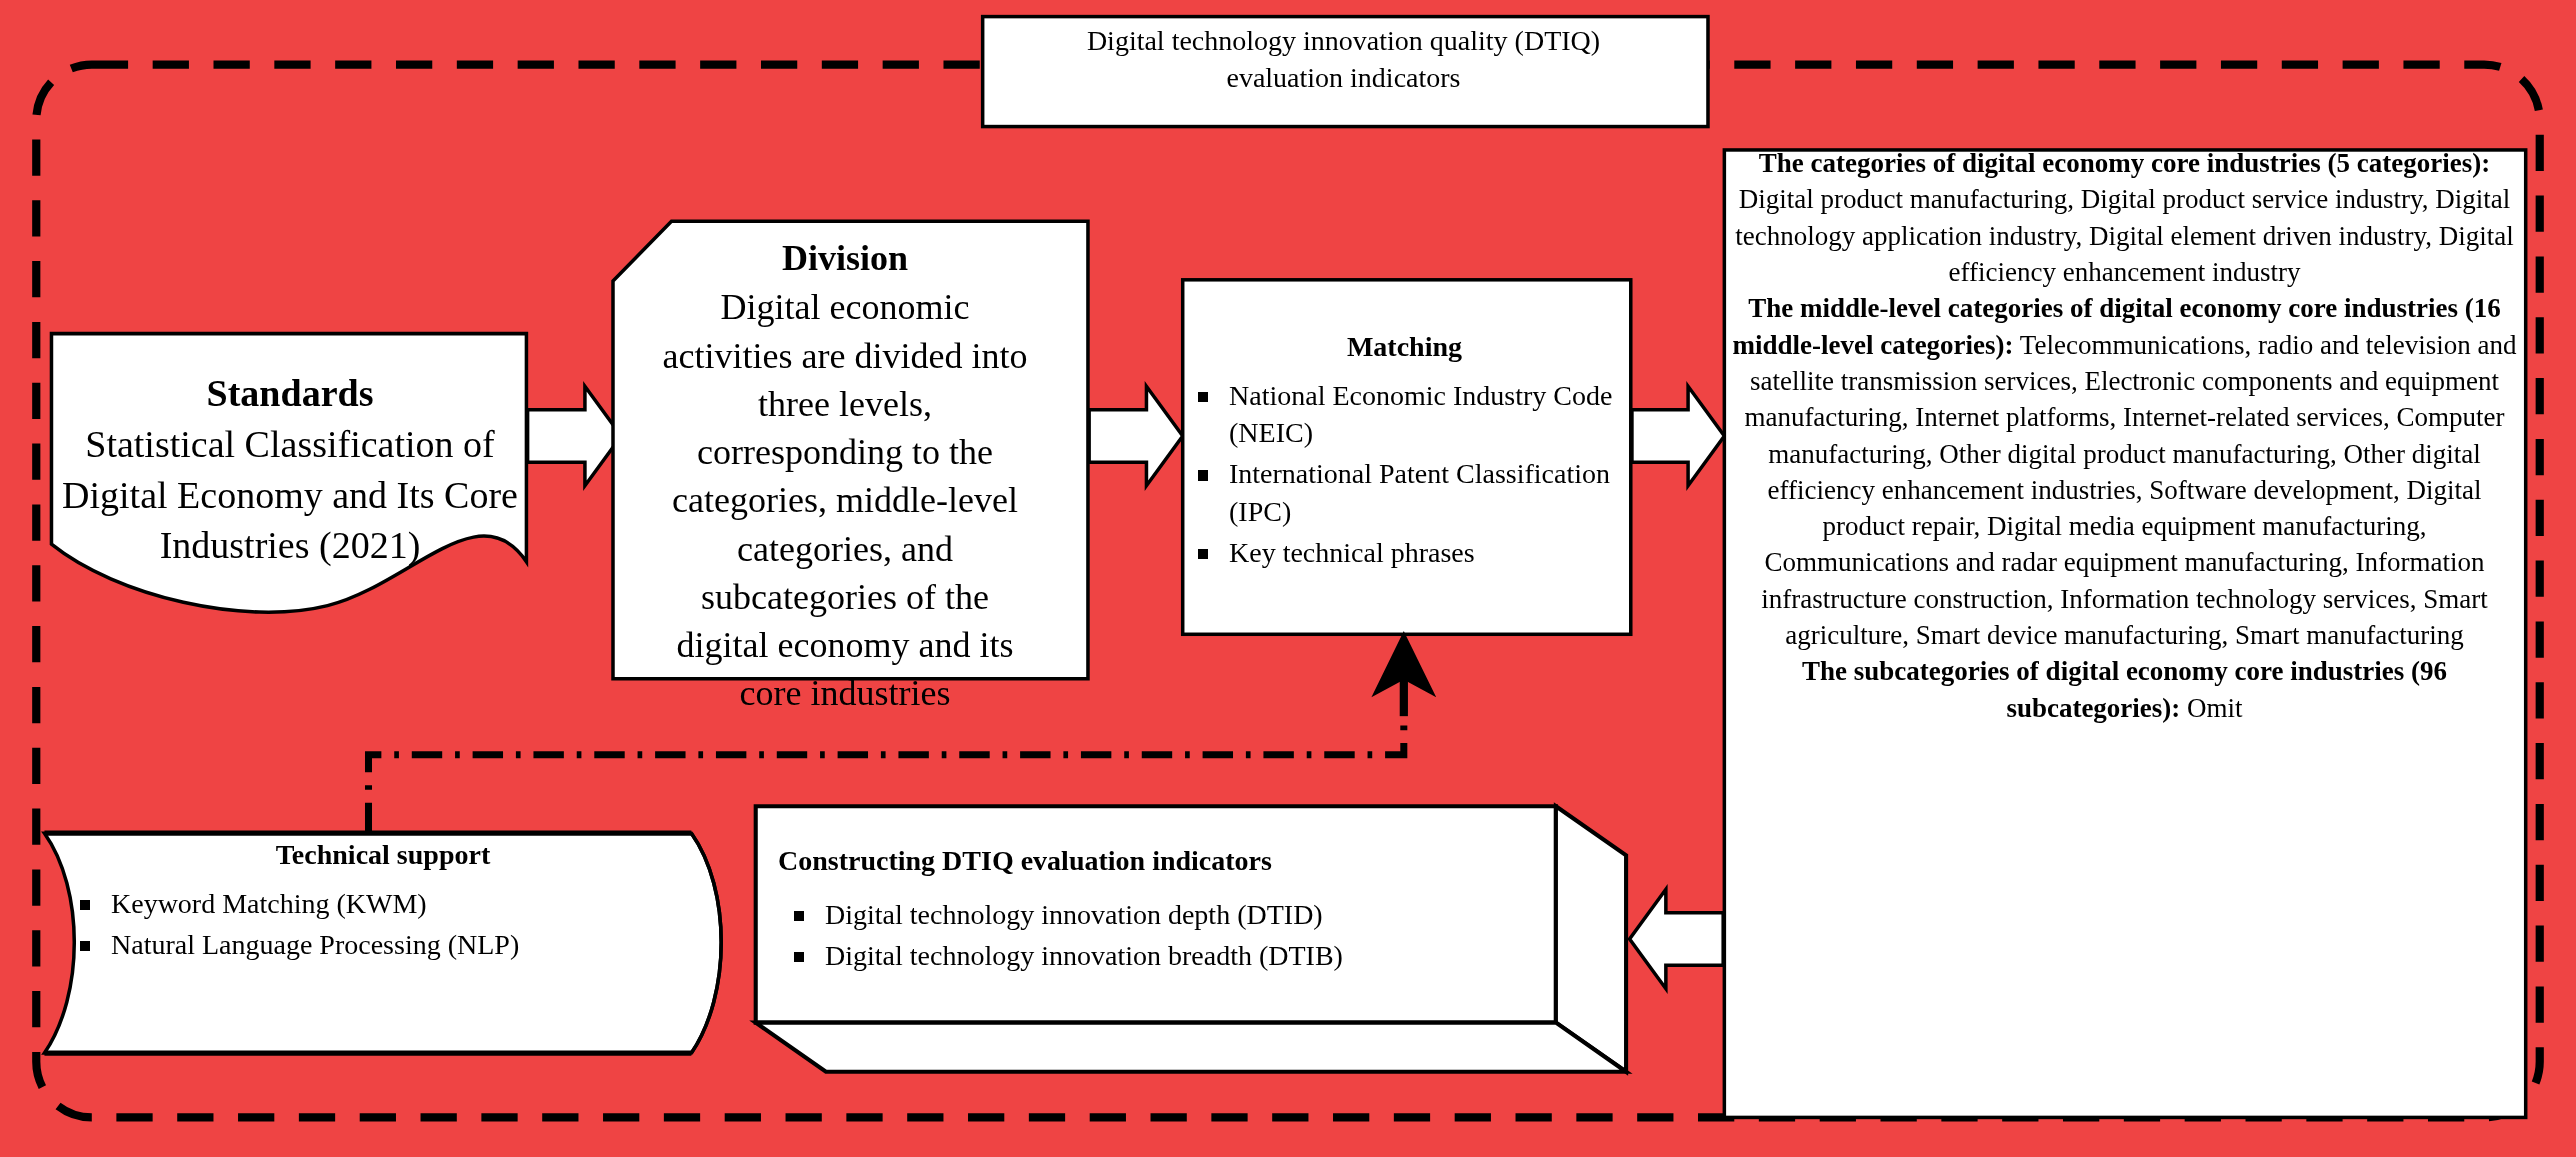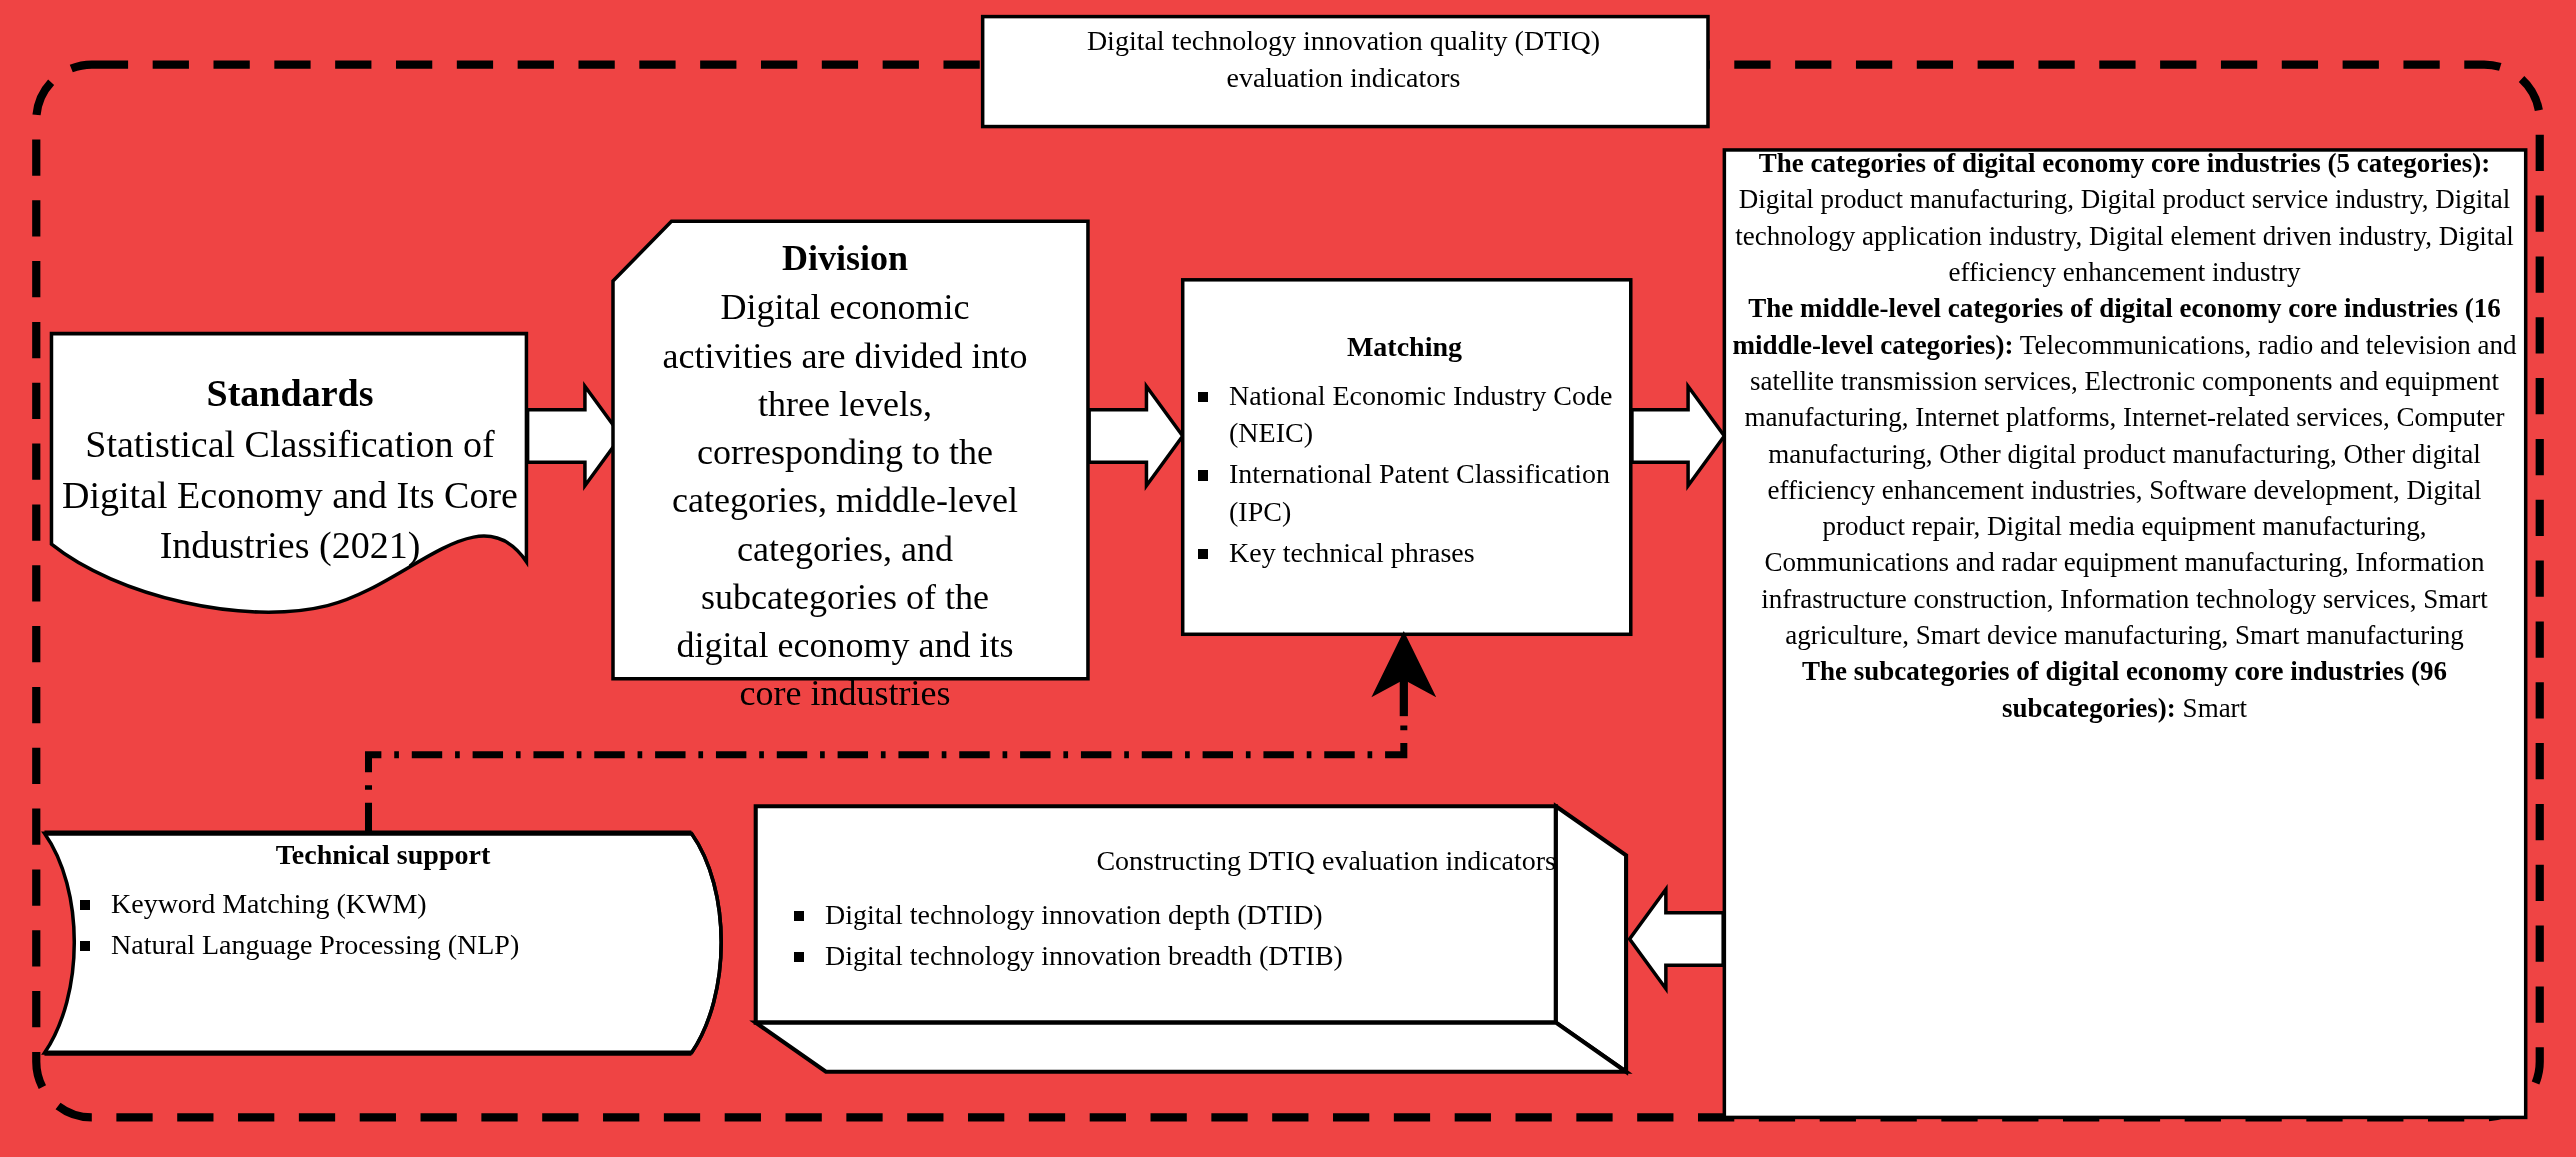--- a/index.html
+++ b/index.html
@@ -99,23 +99,23 @@
   }
 
   .constructing-text {
     left: 778px;
     top: 842px;
     width: 778px;
     font-size: 28px;
     line-height: 1.34;
   }
   .constructing-text .hd {
-    font-weight: normal;
+    font-weight: bold;
     display: block;
-    text-align: right;
+    text-align: left;
     margin-bottom: 16px;
   }
 
   
   .blist { list-style: none; margin: 11px; padding: 0; }
   .blist li {
     position: relative;
     padding-left: 36px;
     margin: 0 0 3.5px 0;
   }
@@ -283,21 +283,21 @@
   </div>
 
   <div class="txt rightpanel-text">
     <div>
       <span class="b">The categories of digital economy core industries (5 categories):</span><span> Digital product manufacturing, Digital product service industry, Digital technology application industry, Digital element driven industry, Digital efficiency enhancement industry</span>
     </div>
     <div>
       <span class="b">The middle-level categories of digital economy core industries (16  middle-level categories):</span><span> Telecommunications, radio and television and satellite transmission services, Electronic components and equipment manufacturing, Internet platforms, Internet-related services, Computer manufacturing, Other digital product manufacturing, Other digital efficiency enhancement industries, Software development, Digital product repair, Digital media equipment manufacturing, Communications and radar equipment manufacturing, Information infrastructure construction, Information technology services, Smart agriculture, Smart device manufacturing, Smart manufacturing</span>
     </div>
     <div>
-      <span class="b">The subcategories of digital economy core industries (96 subcategories):</span><span> Smart</span>
+      <span class="b">The subcategories of digital economy core industries (96 subcategories):</span><span> Omit</span>
     </div>
   </div>
 
   <div class="txt tech-text">
     <span class="hd">Technical support</span>
     <ul class="blist">
       <li>
         <span class="bsq"></span>
         <span class="btxt">Keyword Matching (KWM)</span>
       </li>

